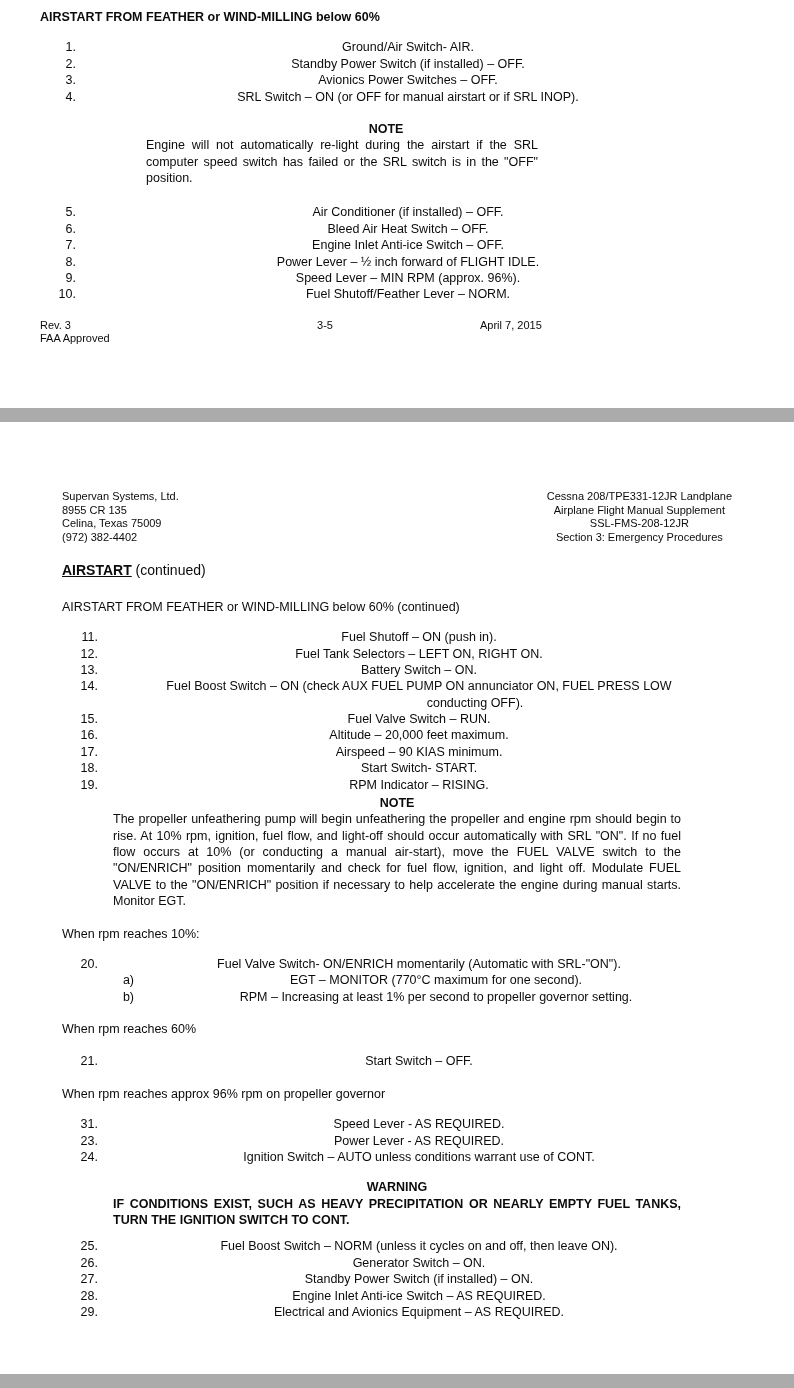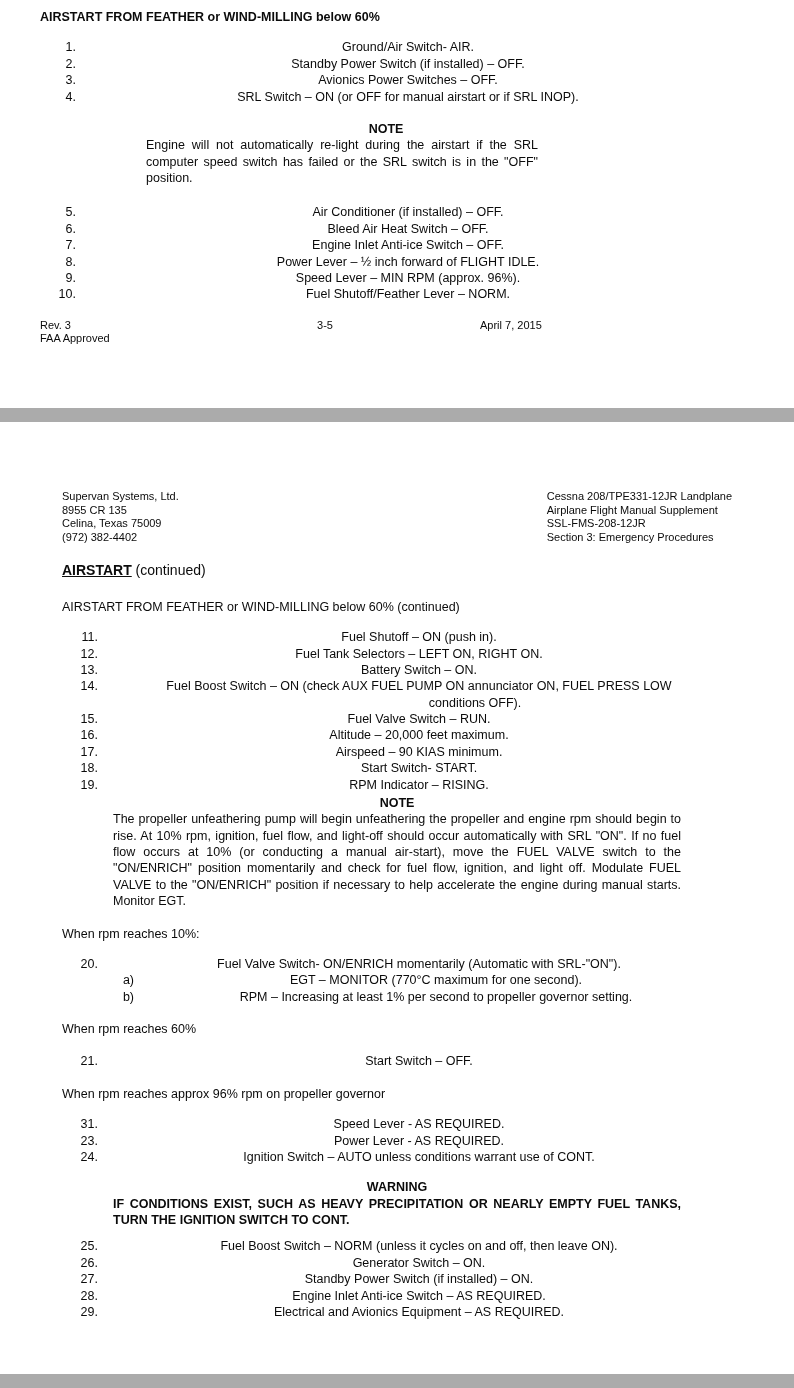--- a/index.html
+++ b/index.html
@@ -35,21 +35,21 @@
   .warnblock{margin-top:14px;}
   .warnblock .ntitle{text-align:center;font-weight:bold;}
   .warn-body{margin-left:51px;width:568px;text-align:justify;font-weight:bold;}
   
   .footer{margin-top:16px;display:flex;align-items:flex-start;font-size:11px;line-height:1.25;}
   .footer>div{flex:1;}
   .footer-center{text-align:center;transform:translateX(-45px);}
   .footer-right{padding-right:32px;}
   
   .p2header{display:flex;justify-content:space-between;font-size:11px;line-height:1.24;}
-  .p2header .right{text-align:left;}
+  .p2header .right{text-align:center;}
   .when{margin-top:16px;}
   .mt2{margin-top:2px;}
   .mt10{margin-top:10px;}
   .mt16{margin-top:16px;}
   .mt18{margin-top:18px;}
 </style>
 </head>
 <body>
 
 <div class="page page1">
@@ -167,21 +167,21 @@
         <span class="txt"><span>Fuel Tank Selectors – LEFT ON, RIGHT ON.</span><span class="cont"></span></span>
       </div>
 
       <div class="citem">
         <span class="num">13.</span>
         <span class="txt"><span>Battery Switch – ON.</span><span class="cont"></span></span>
       </div>
 
       <div class="citem">
         <span class="num">14.</span>
-        <span class="txt"><span>Fuel Boost Switch – ON (check AUX FUEL PUMP ON annunciator ON, FUEL PRESS LOW</span><span class="cont">conditions OFF).</span></span>
+        <span class="txt"><span>Fuel Boost Switch – ON (check AUX FUEL PUMP ON annunciator ON, FUEL PRESS LOW</span><span class="cont">conducting OFF).</span></span>
       </div>
 
       <div class="citem">
         <span class="num">15.</span>
         <span class="txt"><span>Fuel Valve Switch – RUN.</span><span class="cont"></span></span>
       </div>
 
       <div class="citem">
         <span class="num">16.</span>
         <span class="txt"><span>Altitude – 20,000 feet maximum.</span><span class="cont"></span></span>

